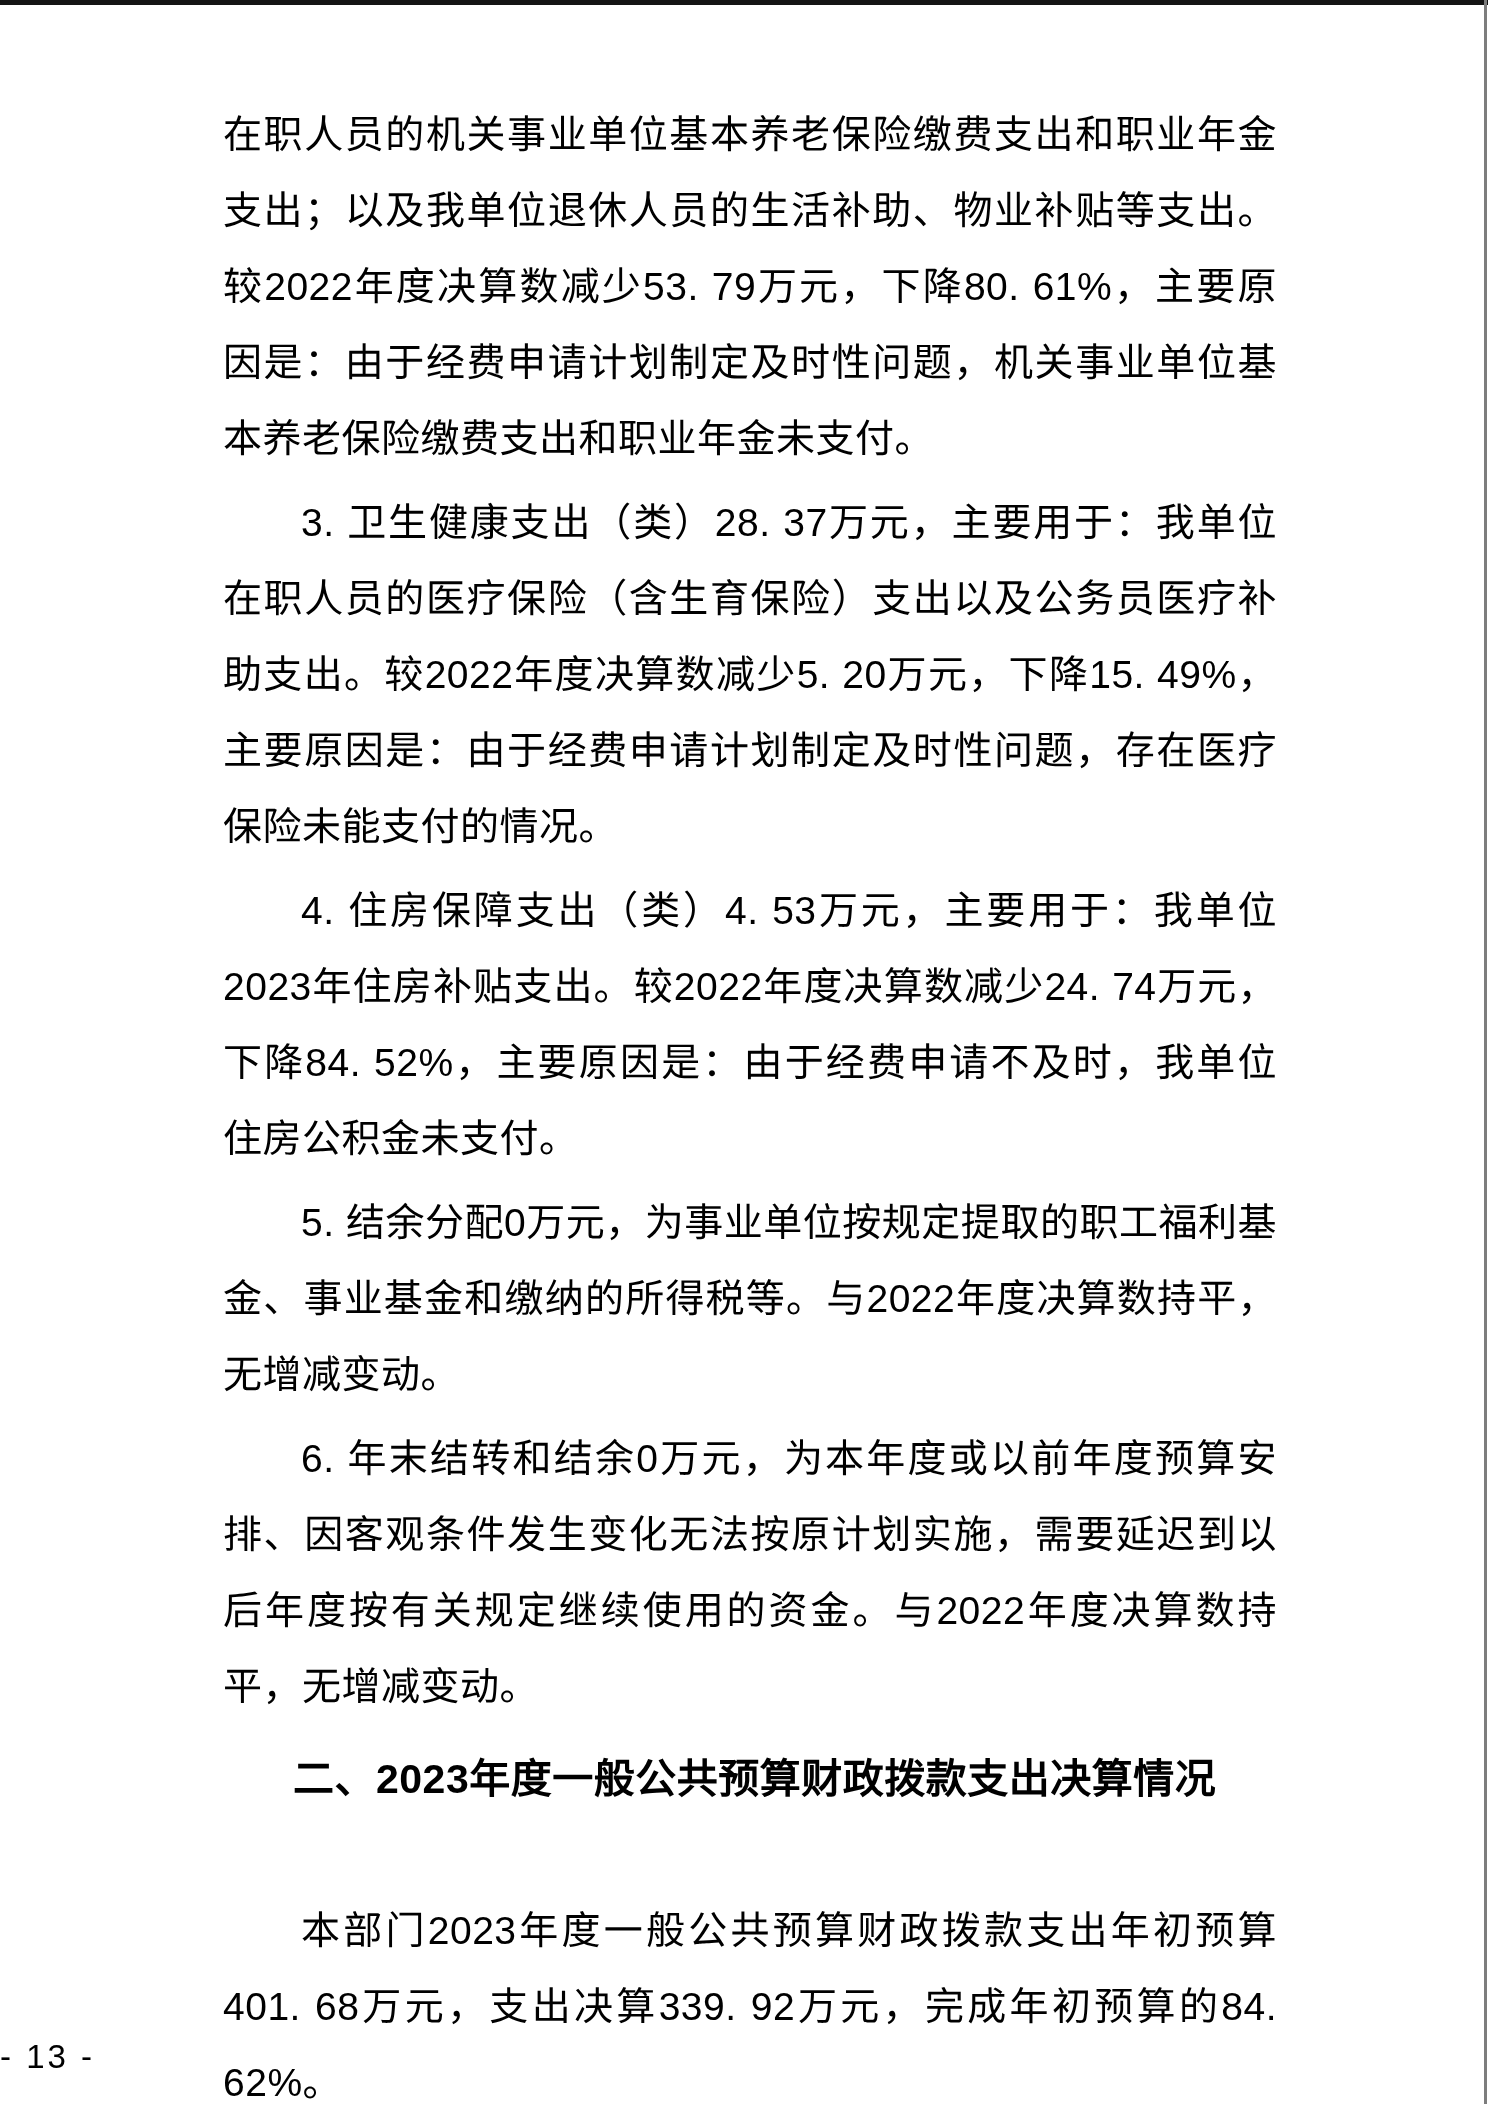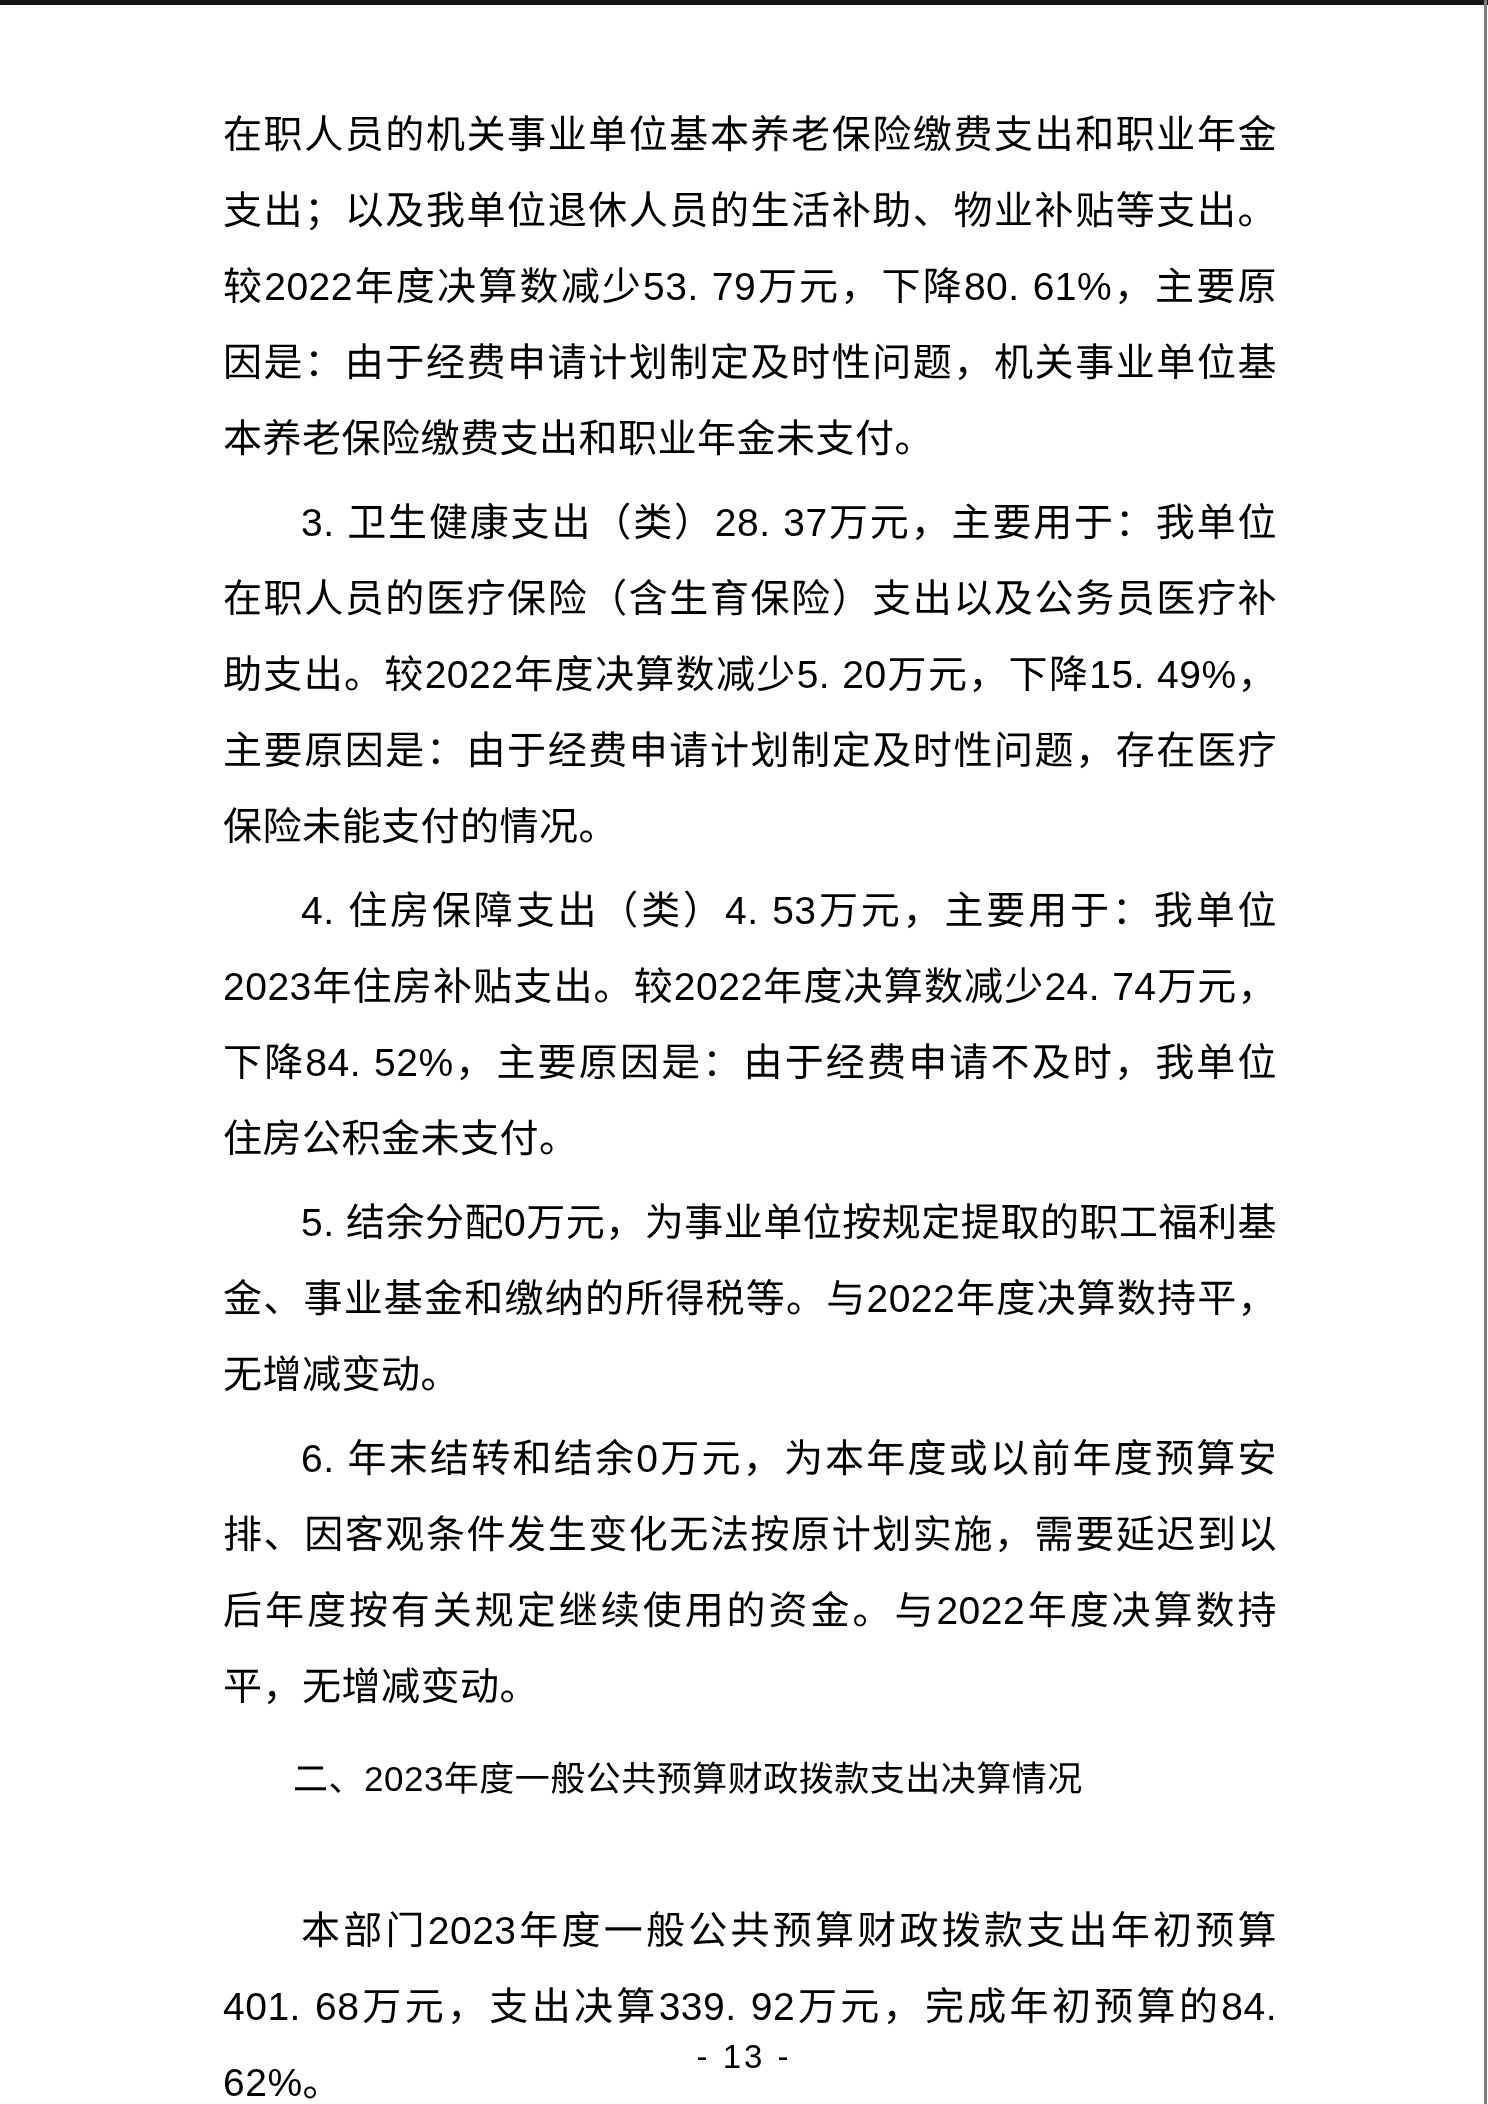--- a/index.html
+++ b/index.html
@@ -46,30 +46,29 @@
     margin: 8px;
     padding: 0;
   }
   .para.indent {
     text-indent: 78px;
   }
   .heading {
     margin: 16px 0 76px 0;
     padding: 0;
     text-indent: 78px;
-    font-weight: normal;
-    font-size: 35px;
+    font-weight: bold;
+    font-size: 41px;
     line-height: 76px;
   }
   .footer {
     position: absolute;
     top: 2038px;
     left: 0;
     width: 100%;
-    text-align: center;
     font-size: 33px;
     letter-spacing: 3px;
   }
 </style>
 </head>
 <body>
 
 <div class="page">
 
   <div class="top-bar"></div>

